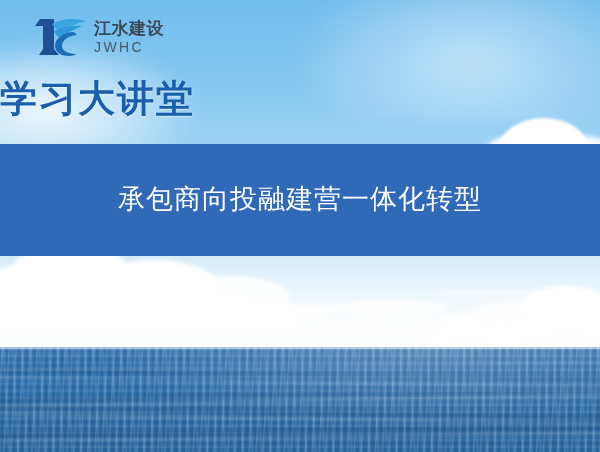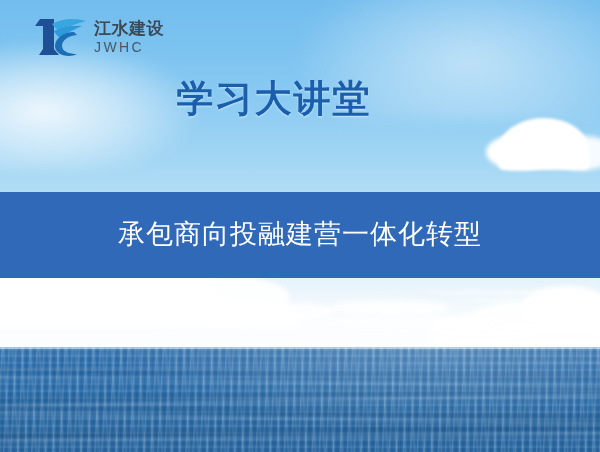--- a/index.html
+++ b/index.html
@@ -269,40 +269,39 @@
     letter-spacing: 2.4px;
     margin-top: 3px;
     white-space: nowrap;
   }
 
   
   .main-title {
     position: absolute;
     left: 0; top: 74px;
     width: 548px;
-    text-align: center;
+    text-align: left;
     font-family: "Liberation Sans", sans-serif;
     font-size: 37px;
     font-weight: bold;
     color: #1a5eac;
     letter-spacing: 2px;
     text-shadow: 0 1px 2px rgba(255,255,255,0.55);
   }
 
   
   .banner {
     position: absolute;
     left: 0; top: 144px;
-    width: 600px; height: 86px;
+    width: 600px; height: 112px;
     background: #3069b8;
     display: flex;
     flex-direction: column;
     align-items: center;
     justify-content: center;
-    margin-top: 48px;
   }
   .banner-line {
     font-family: "Liberation Sans", sans-serif;
     font-size: 27px;
     font-weight: normal;
     color: #ffffff;
     letter-spacing: 1px;
     line-height: 1.32;
     white-space: nowrap;
   }

